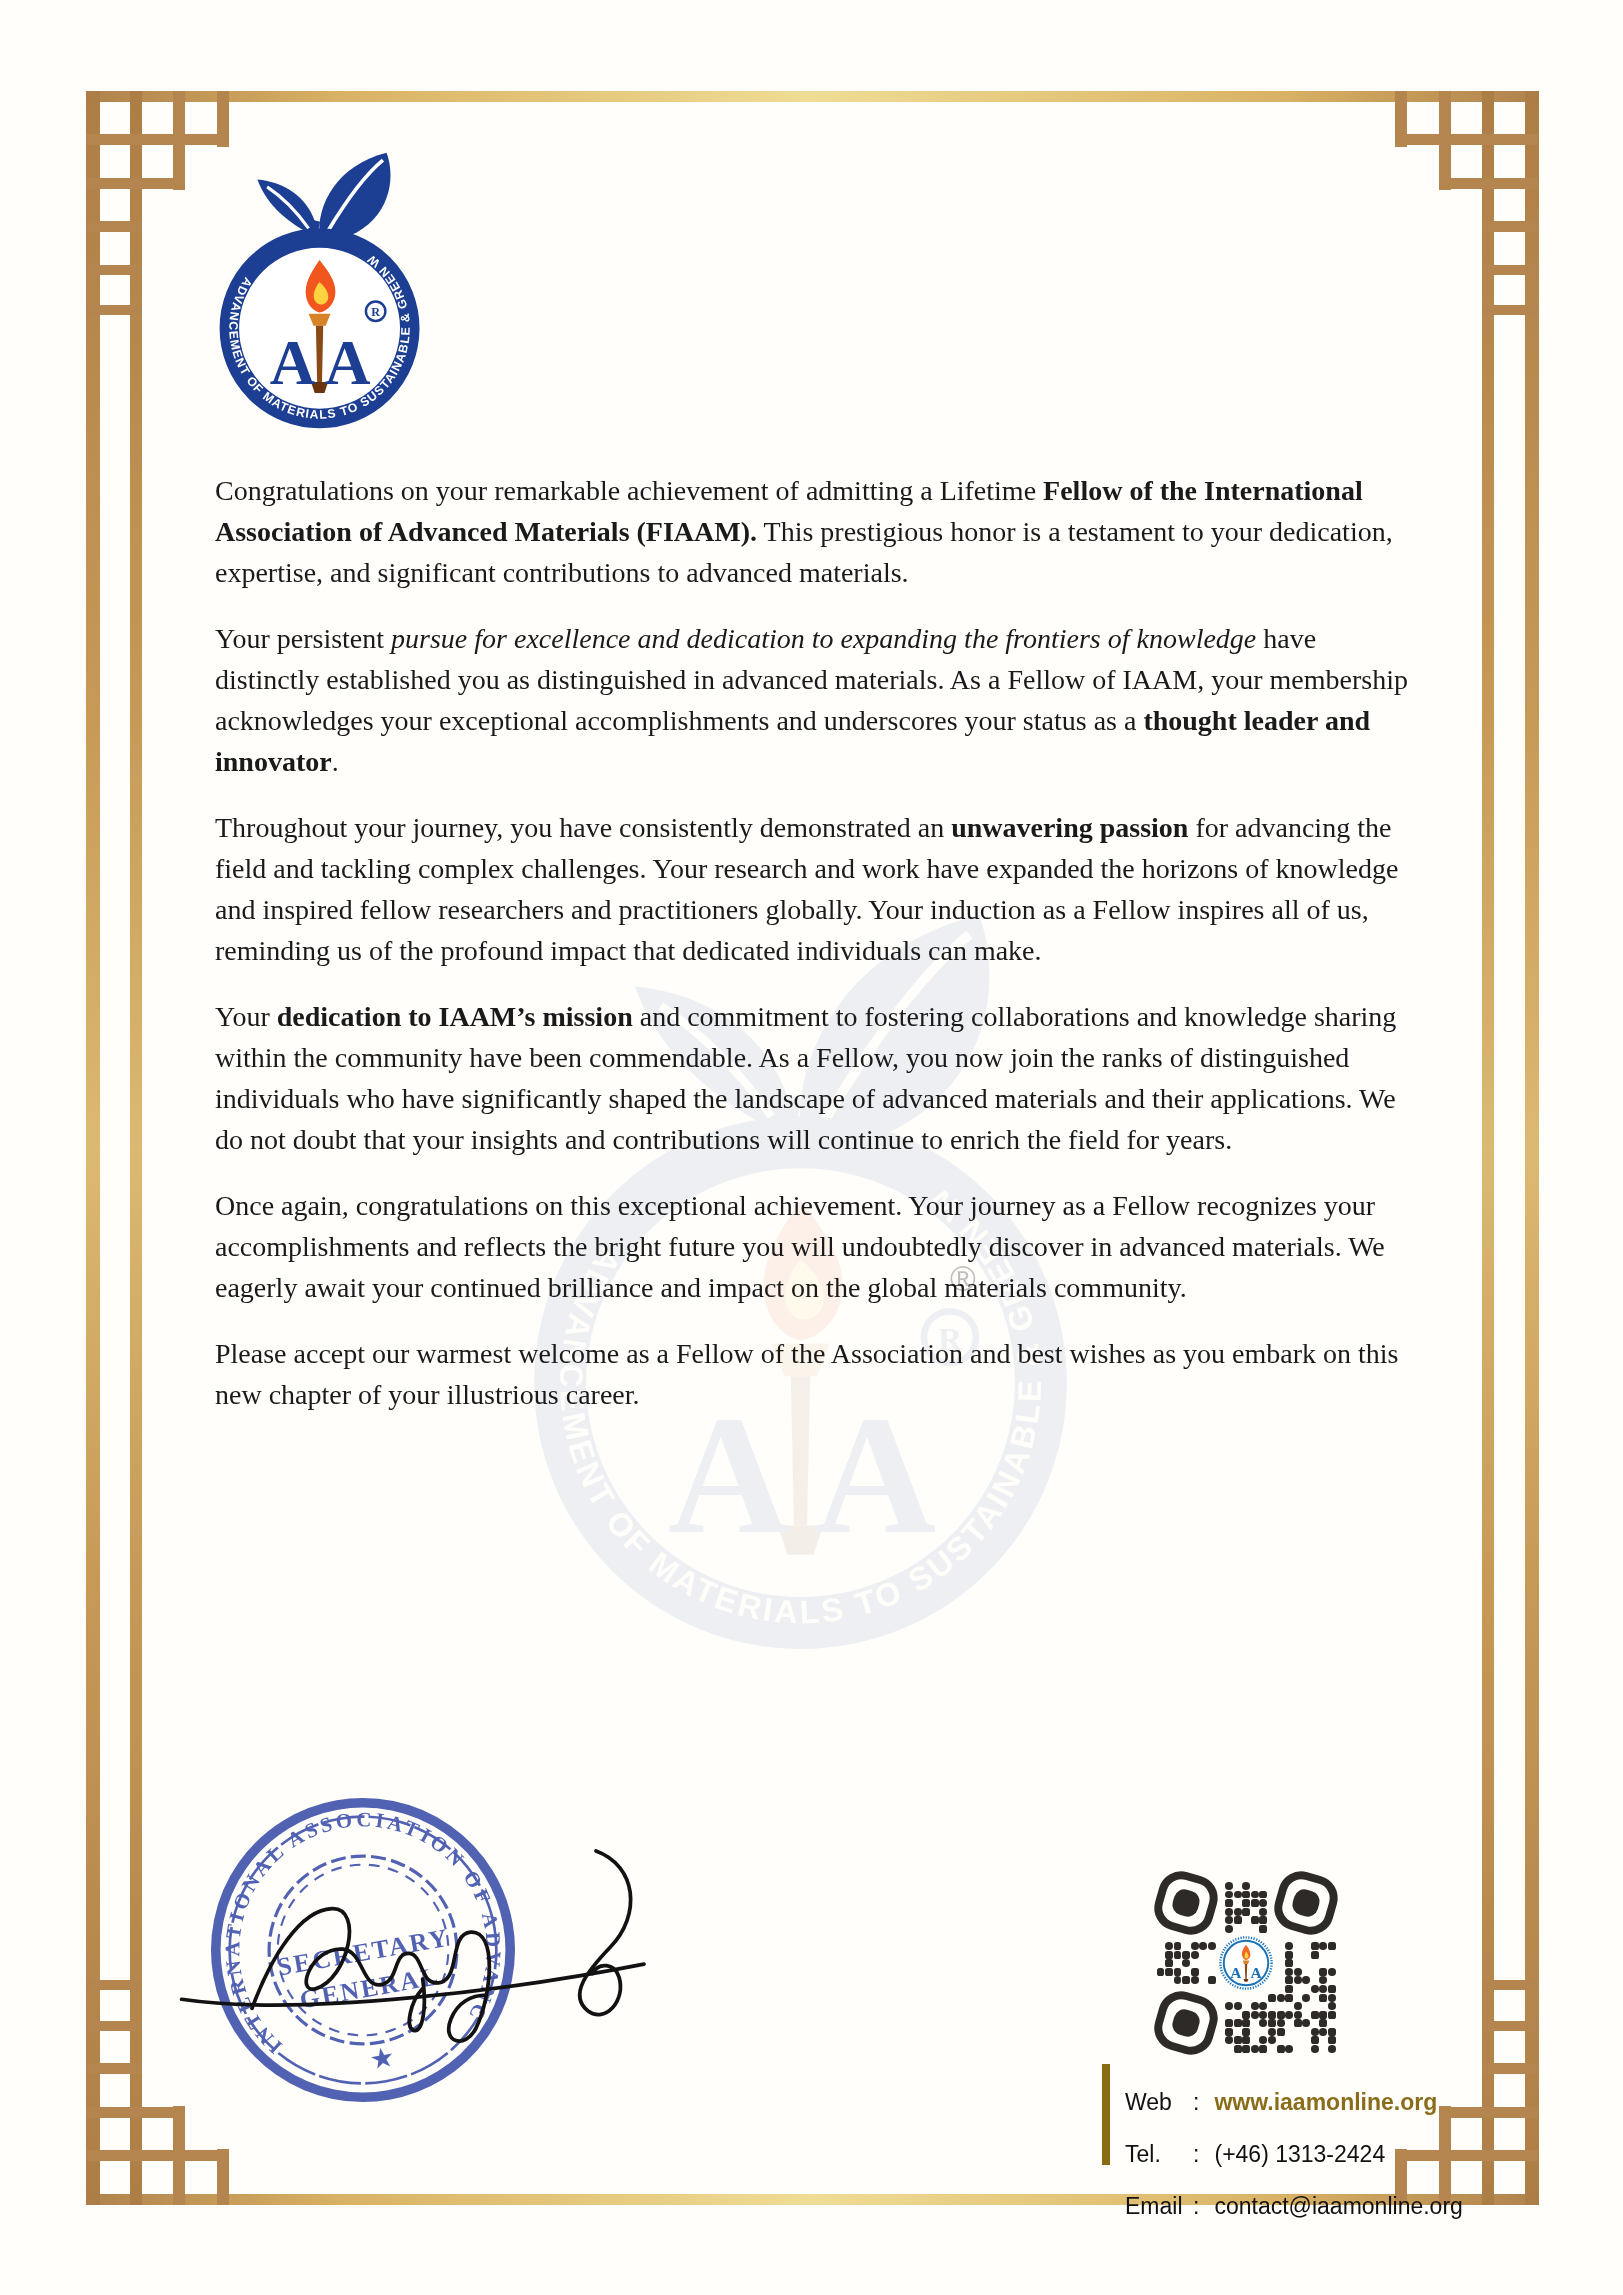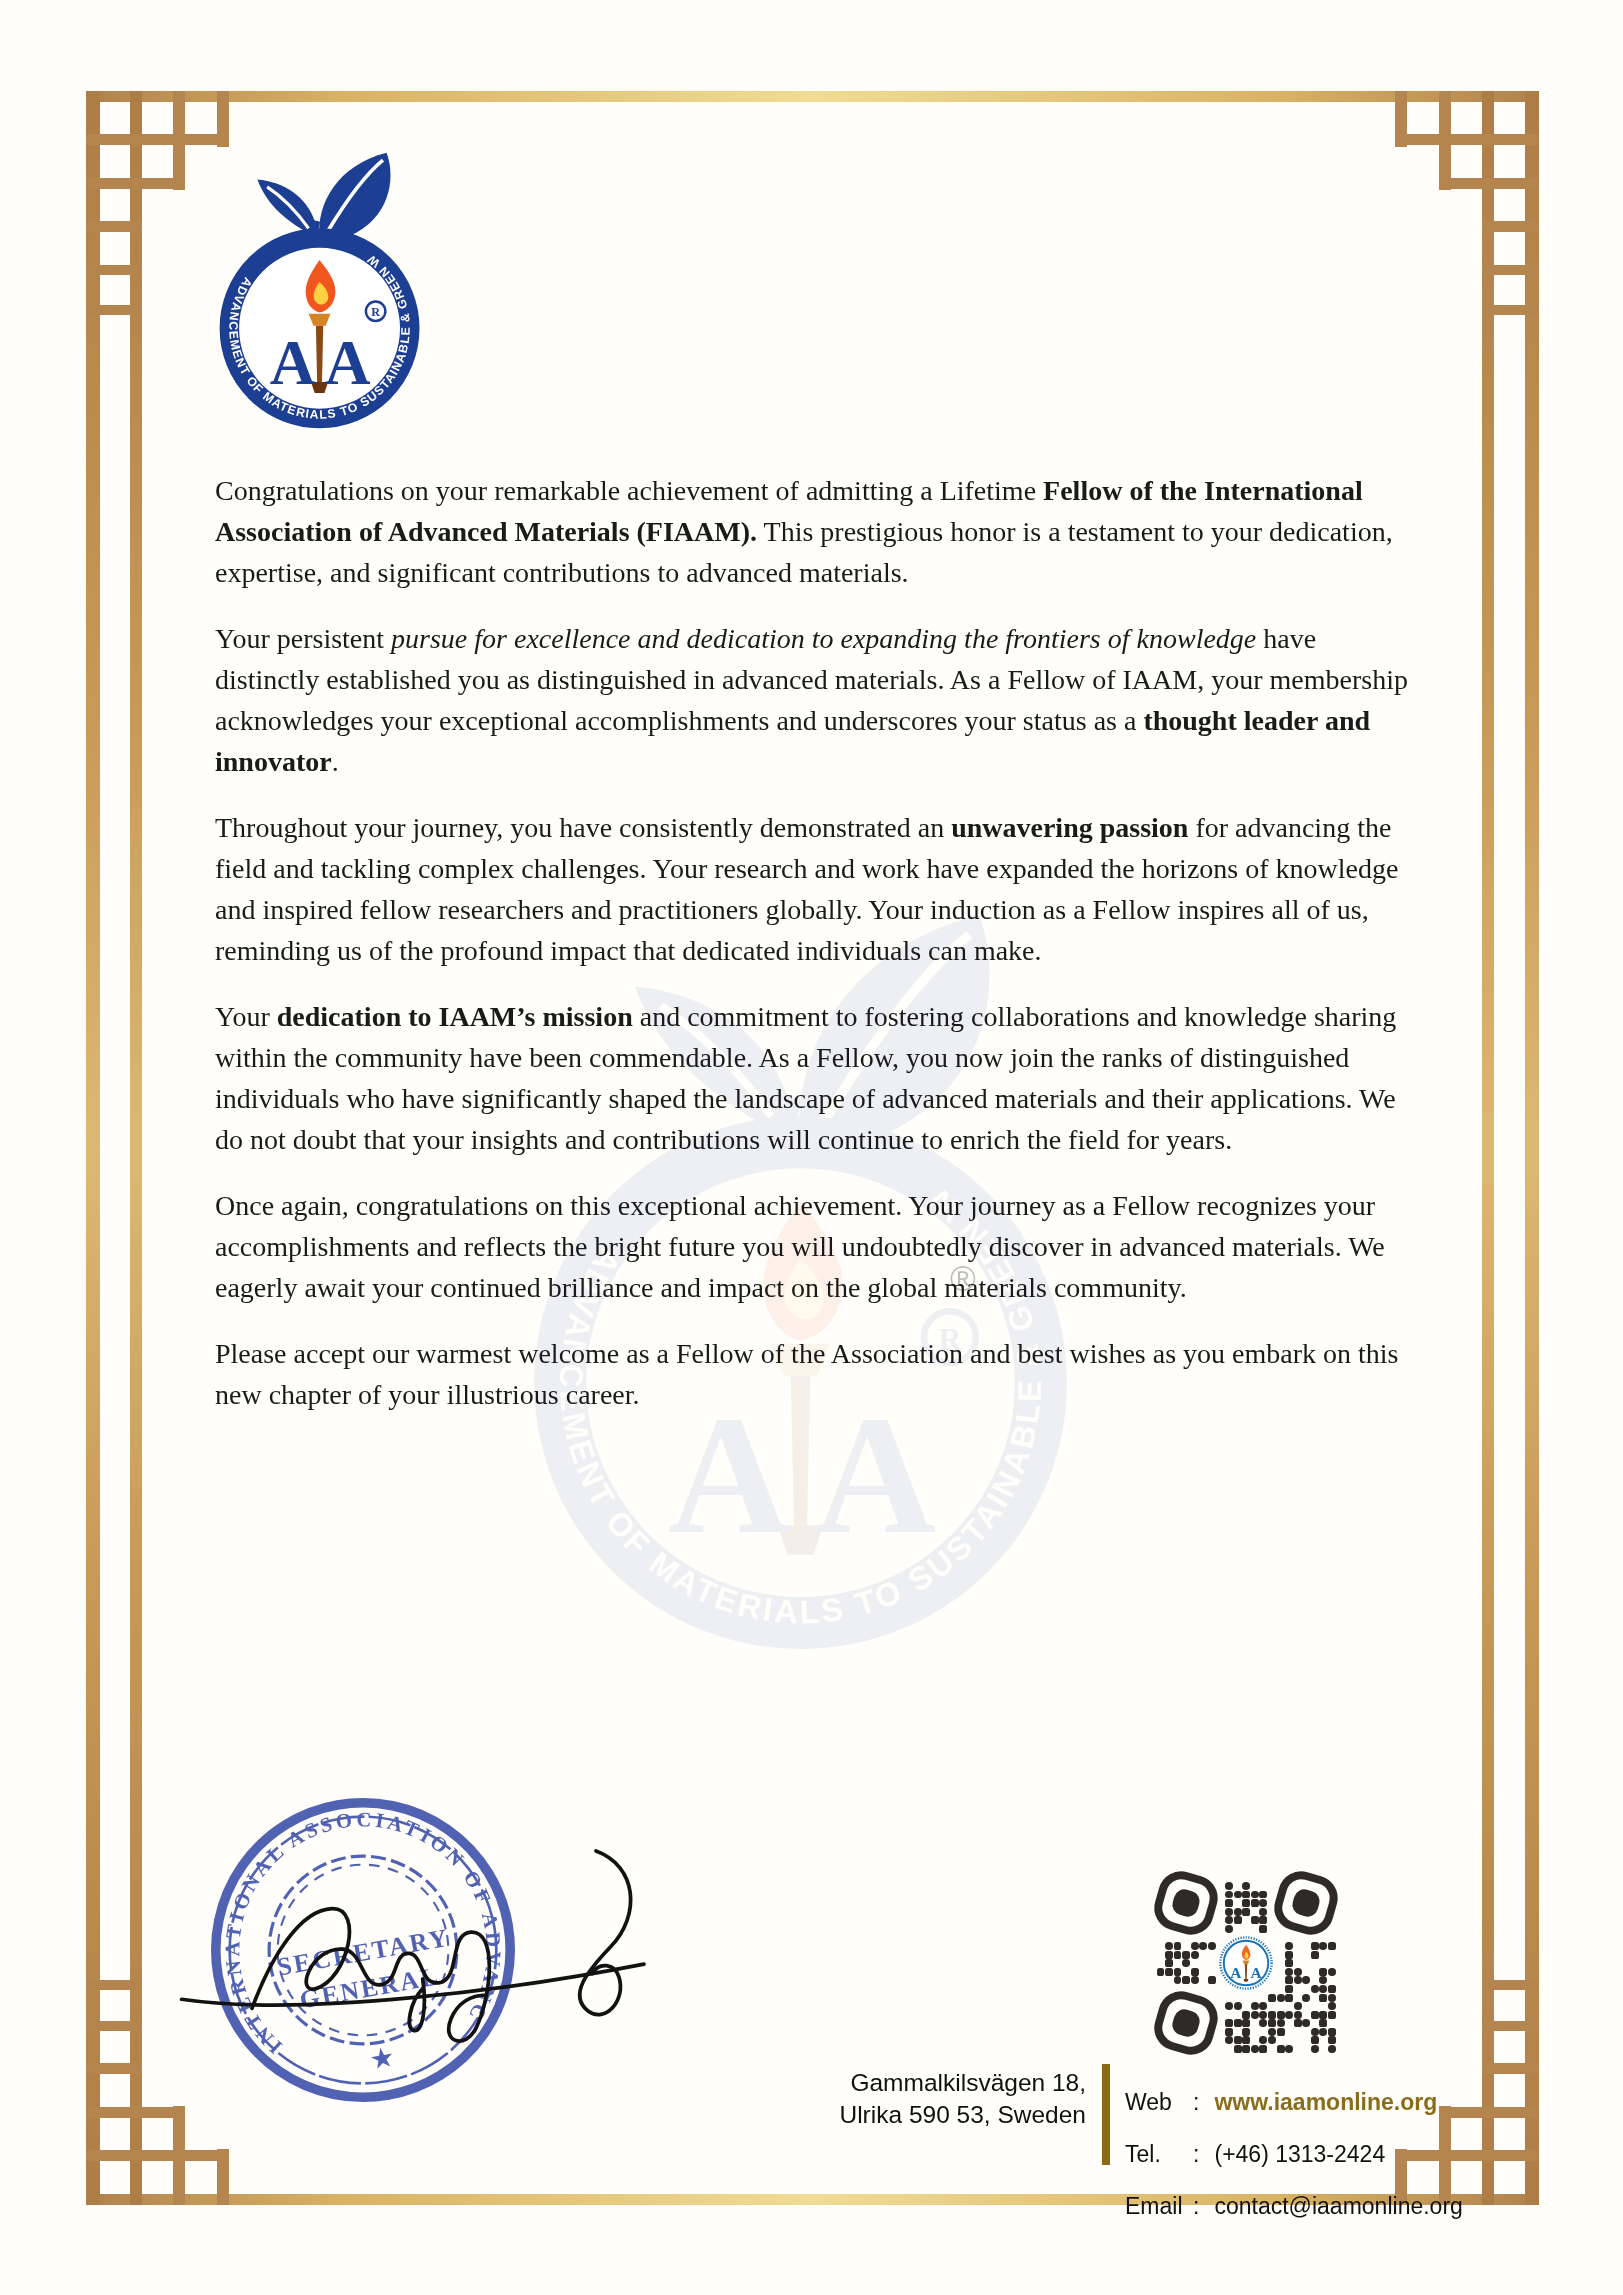--- a/index.html
+++ b/index.html
@@ -309,24 +309,20 @@
       <div class="module" style="left: 78px; top: 172px; width: 7.5px; height: 7.5px; border-radius: 34%;"></div>
       <div class="module" style="left: 86px; top: 172px; width: 7.5px; height: 7.5px; border-radius: 34%;"></div>
       <div class="module" style="left: 95px; top: 172px; width: 7.5px; height: 7.5px; border-radius: 50%;"></div>
       <div class="module" style="left: 103px; top: 172px; width: 7.5px; height: 7.5px; border-radius: 34%;"></div>
       <div class="module" style="left: 121px; top: 172px; width: 7.5px; height: 7.5px; border-radius: 34%;"></div>
       <div class="module" style="left: 129px; top: 172px; width: 7.5px; height: 7.5px; border-radius: 50%;"></div>
       <div class="module" style="left: 155px; top: 172px; width: 7.5px; height: 7.5px; border-radius: 50%;"></div>
       <div class="module" style="left: 172px; top: 172px; width: 7.5px; height: 7.5px; border-radius: 50%;"></div>
     </div>
 
-  <div class="address">
-    <div>Gammalkilsvägen 18,</div>
-    <div>Ulrika 590 53, Sweden</div>
-  </div>
   <div class="fdivider"></div>
   <div class="contacts">
     <div class="row">
       <span class="lab">Web</span><span>:</span>
       <span class="val web">www.iaamonline.org</span>
     </div>
     <div class="row">
       <span class="lab">Tel.</span><span>:</span>
       <span class="val">(+46) 1313-2424</span>
     </div>

